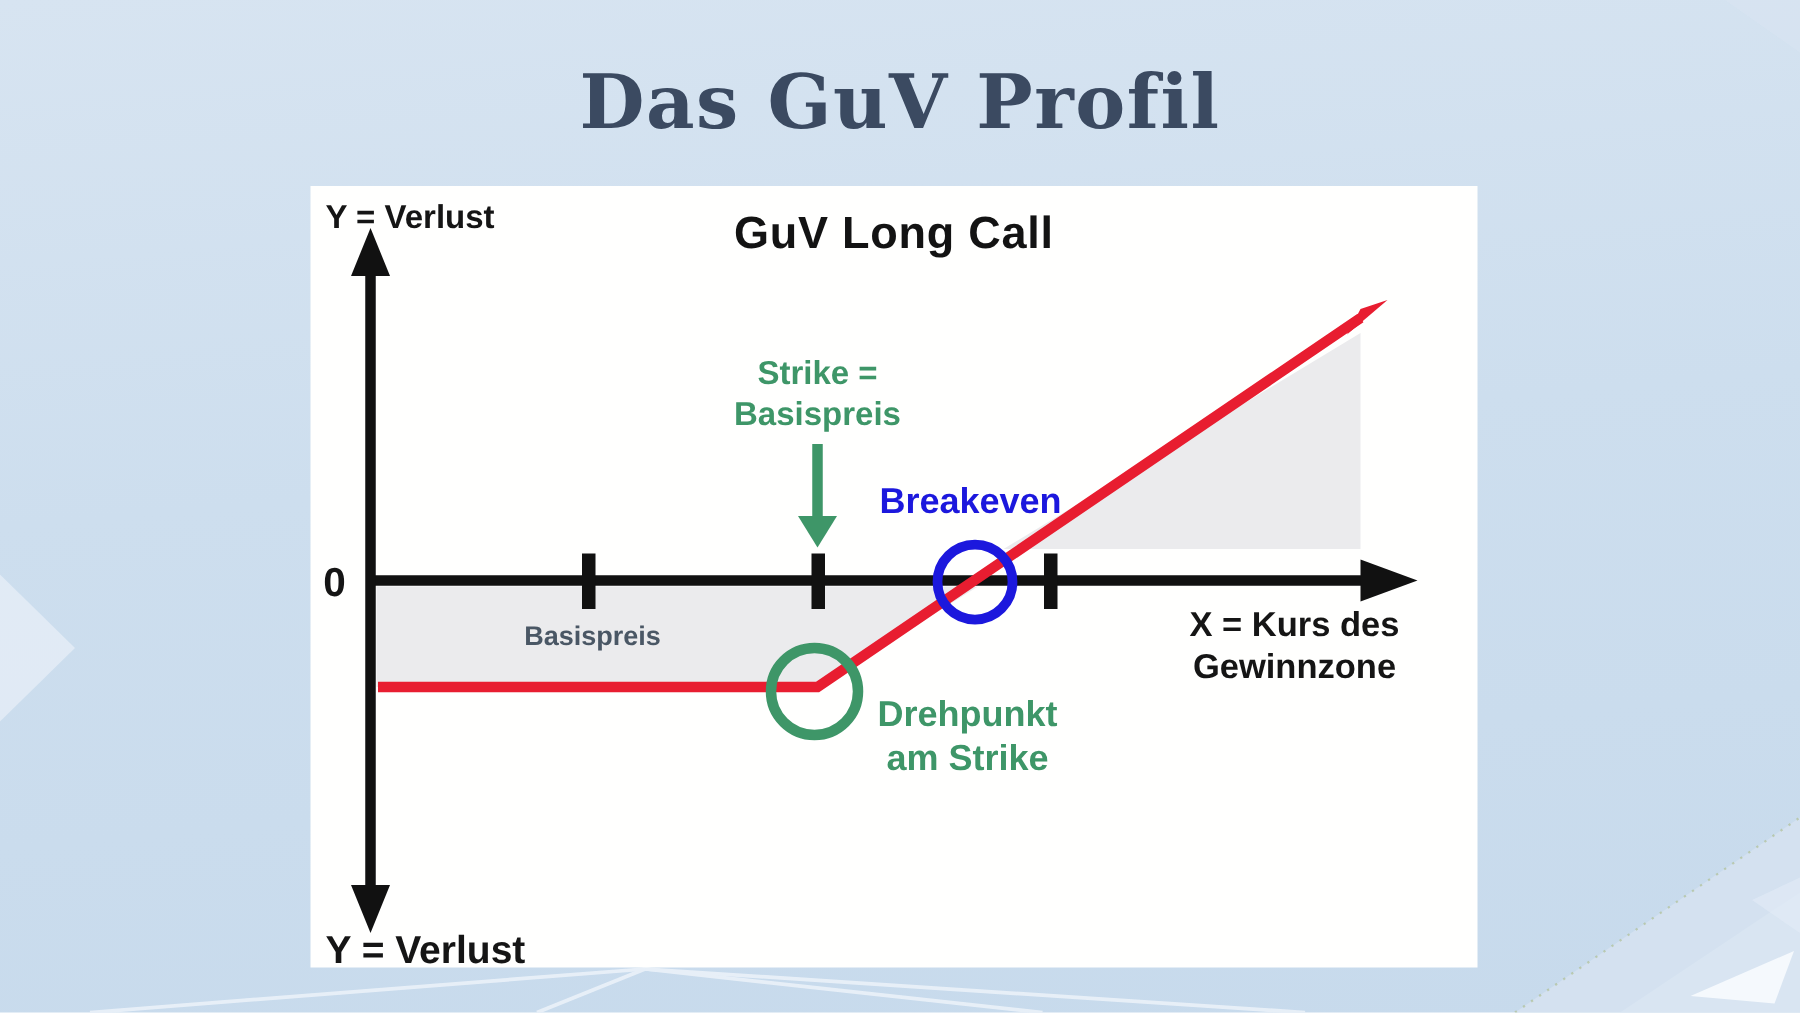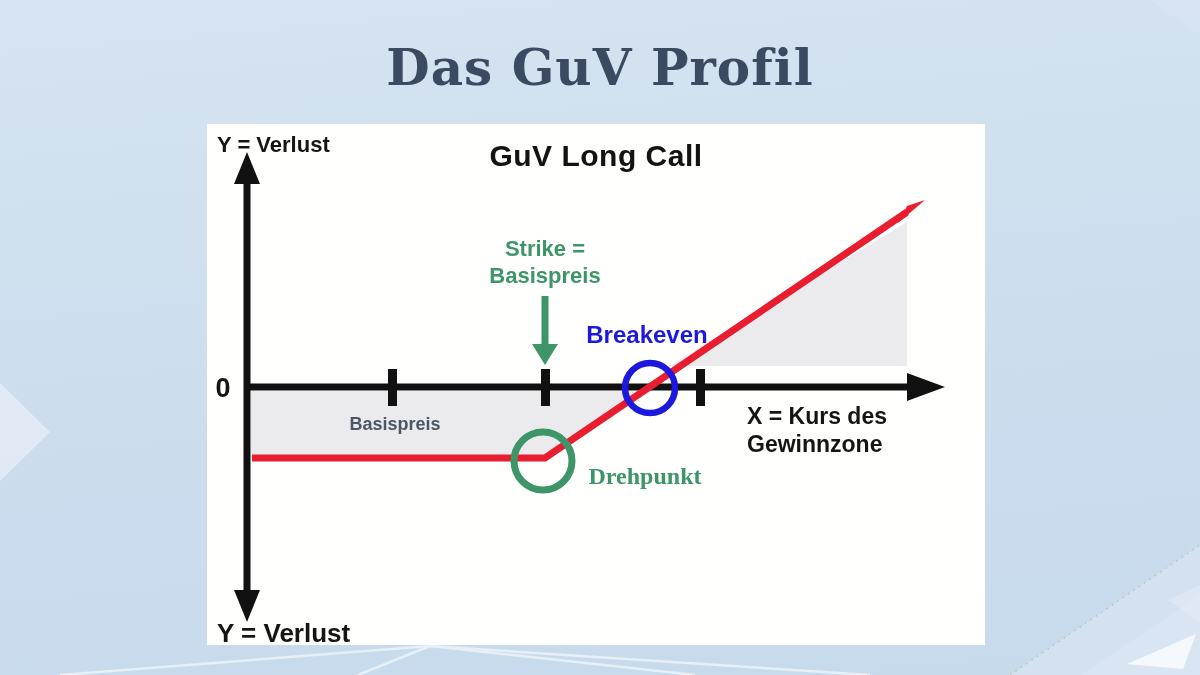--- a/index.html
+++ b/index.html
@@ -12,33 +12,33 @@
   .slide-title{position:absolute;left:0;top:38px;width:1200px;text-align:center;
     font-family:"DejaVu Serif","Liberation Serif",serif;font-weight:bold;
     font-size:50px;letter-spacing:1px;color:#3b4a61;}
 
   .panel{position:absolute;left:207px;top:124px;width:778px;height:521px;
          background:#fffffe;}
   .panel svg{position:absolute;left:0;top:0;}
 
   .lbl{position:absolute;font-weight:bold;line-height:1.22;white-space:nowrap;}
   .lbl.center{text-align:center;}
-  .lbl.right{text-align:left;}
+  .lbl.right{text-align:center;}
 
   .chart-title{left:0;top:14px;width:778px;text-align:center;font-size:30px;color:#131313;letter-spacing:.5px;}
   .y-top{left:10px;top:8px;font-size:22px;color:#151515;}
   .y-bottom{left:10px;top:494px;font-size:26px;color:#151515;}
   .origin{left:2px;top:248px;width:28px;text-align:center;font-size:27px;color:#151515;}
   .x-label{left:540px;top:278px;width:232px;font-size:23px;color:#151515;}
   .strike-label{left:248px;top:112px;width:180px;font-size:22px;color:#3e9668;}
   .breakeven-label{left:370px;top:196px;width:140px;font-size:24px;color:#1c18dd;}
   .gewinnzone-label{left:570px;top:200px;width:140px;font-size:19px;color:#5d6774;}
   .verlustzone-label{left:118px;top:290px;width:140px;font-size:18px;color:#4a5765;}
   .premium-label{left:58px;top:340px;width:215px;font-size:24px;color:#e81d30;}
-  .pivot-label{left:368px;top:338px;width:140px;font-size:24px;color:#3e9668;font-family:Liberation Serif, serif;}
+  .pivot-label{left:368px;top:338px;width:140px;font-size:24px;color:#3e9668;}
 </style>
 </head>
 <body>
 
 <div class="stage">
 
   <svg class="bg-svg" viewBox="0 0 1200 675">
     <polygon points="1010,675 1200,545 1200,675" fill="#d4e1f0"></polygon>
     <polygon points="1080,675 1200,595 1200,675" fill="#d9e5f2"></polygon>
     <polygon points="1150,0 1200,0 1200,35" fill="#d9e5f2" opacity="0.6"></polygon>
@@ -100,16 +100,17 @@
       <div>Strike =</div>
       <div>Basispreis</div>
     </div>
 
     <div class="lbl center breakeven-label">Breakeven</div>
     <div class="lbl center verlustzone-label">Basispreis</div>
 
 
     <div class="lbl center pivot-label">
       <div>Drehpunkt</div>
+      <div>am Strike</div>
     </div>
   </div>
 
 </div>
 
 </body></html>

